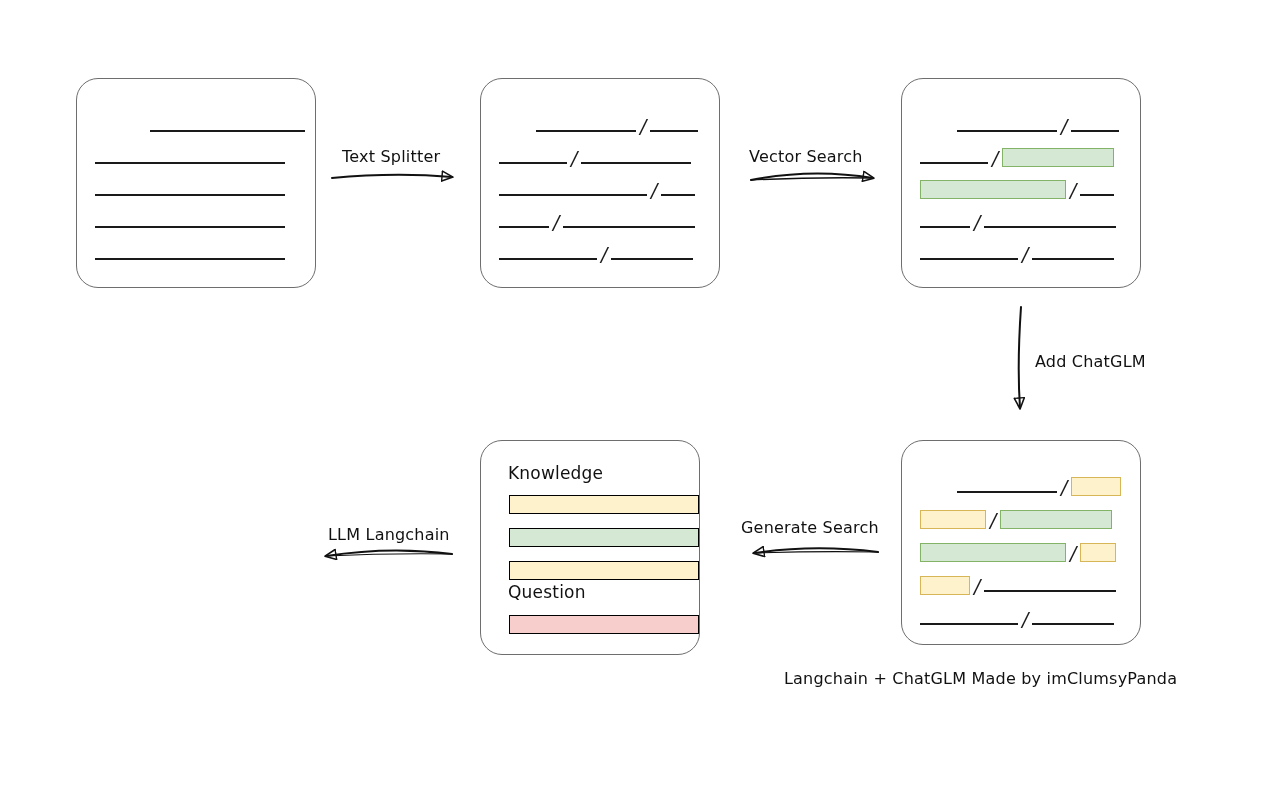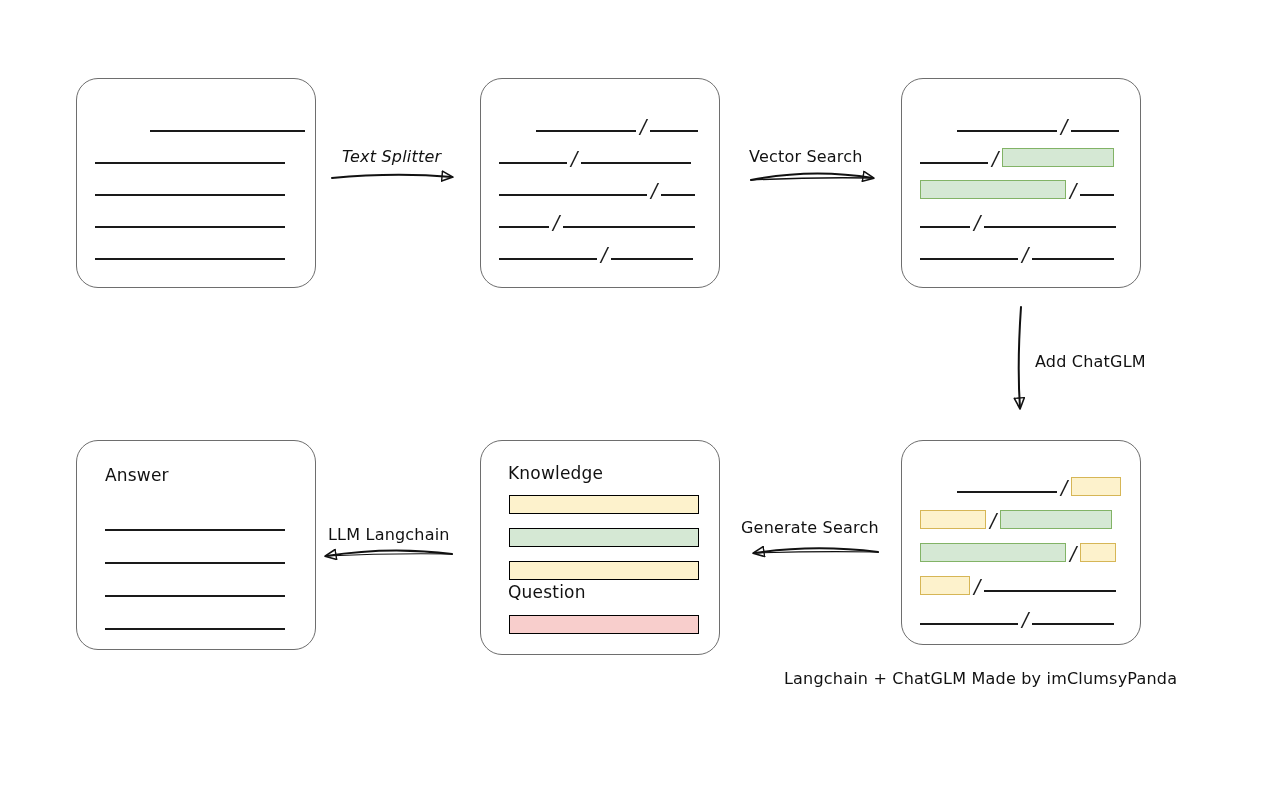--- a/index.html
+++ b/index.html
@@ -29,21 +29,21 @@
     border: 1.4px solid #6e6e6e;
     border-radius: 22px;
     background: #ffffff;
   }
 
   
   #box-source        { left: 76px;  top: 78px;  width: 240px; height: 210px; }
   #box-chunks        { left: 480px; top: 78px;  width: 240px; height: 210px; }
   #box-retrieved     { left: 901px; top: 78px;  width: 240px; height: 210px; }
   #box-context       { left: 901px; top: 440px; width: 240px; height: 205px; }
-  #box-prompt        { left: 480px; top: 440px; width: 240px; height: 215px; }
+  #box-prompt        { left: 480px; top: 440px; width: 220px; height: 215px; }
   #box-answer        { left: 76px;  top: 440px; width: 240px; height: 210px; }
 
   
   .rows {
     position: absolute;
     left: 0; right: 0;
     display: flex;
     flex-direction: column;
   }
   .row {
@@ -168,21 +168,21 @@
       <path d="M878,552 Q815,544 754,553" fill="none" stroke="#111111" stroke-width="2" stroke-linecap="round" marker-end="url(#openArrowL)"></path>
       <path d="M878,552 Q815,551 754,553" fill="none" stroke="#111111" stroke-width="1.2" stroke-linecap="round"></path>
     </g>
 
     <g>
       <path d="M452,554 Q390,546 326,556" fill="none" stroke="#111111" stroke-width="2" stroke-linecap="round" marker-end="url(#openArrowL)"></path>
       <path d="M452,554 Q390,553 326,556" fill="none" stroke="#111111" stroke-width="1.2" stroke-linecap="round"></path>
     </g>
   </svg>
 
-  <div class="arrow-label" style="left:342px; top:147px;font-style:italic;">Text Splitter</div>
+  <div class="arrow-label" style="left:342px; top:147px;">Text Splitter</div>
 
   <div class="arrow-label" style="left:749px; top:147px;">Vector Search</div>
 
   <div class="arrow-label" style="left:1035px; top:352px;">Add ChatGLM</div>
 
   <div class="arrow-label" style="left:741px; top:518px;">Generate Search</div>
 
   <div class="arrow-label" style="left:328px; top:525px;">LLM Langchain</div>
 
   <div class="doc-box" id="box-source">
@@ -304,33 +304,16 @@
 
     <div class="bar hl-yellow" style="left:28px; top:54px; width:190px;"></div>
     <div class="bar hl-green" style="left:28px; top:87px; width:190px;"></div>
     <div class="bar hl-yellow" style="left:28px; top:120px; width:190px;"></div>
 
     <div class="box-heading" style="left:27px; top:141px;">Question</div>
 
     <div class="bar hl-red" style="left:28px; top:174px; width:190px;"></div>
   </div>
 
-  <div class="doc-box" id="box-answer">
-    <div class="box-heading" style="left:28px; top:24px;">Answer</div>
-    <div class="rows" id="rows-answer" style="top:62px; padding:0 28px;">
-        <div class="row" style="height: 33px;">
-          <span class="seg-line" style="width: 180px; flex: 0 0 auto;"></span>
-        </div>
-        <div class="row" style="height: 33px;">
-          <span class="seg-line" style="width: 180px; flex: 0 0 auto;"></span>
-        </div>
-        <div class="row" style="height: 33px;">
-          <span class="seg-line" style="width: 180px; flex: 0 0 auto;"></span>
-        </div>
-        <div class="row" style="height: 33px;">
-          <span class="seg-line" style="width: 180px; flex: 0 0 auto;"></span>
-        </div>
-      </div>
-  </div>
 
   <div id="footer-credit">Langchain + ChatGLM Made by imClumsyPanda</div>
 
 </div>
 
 </body></html>

